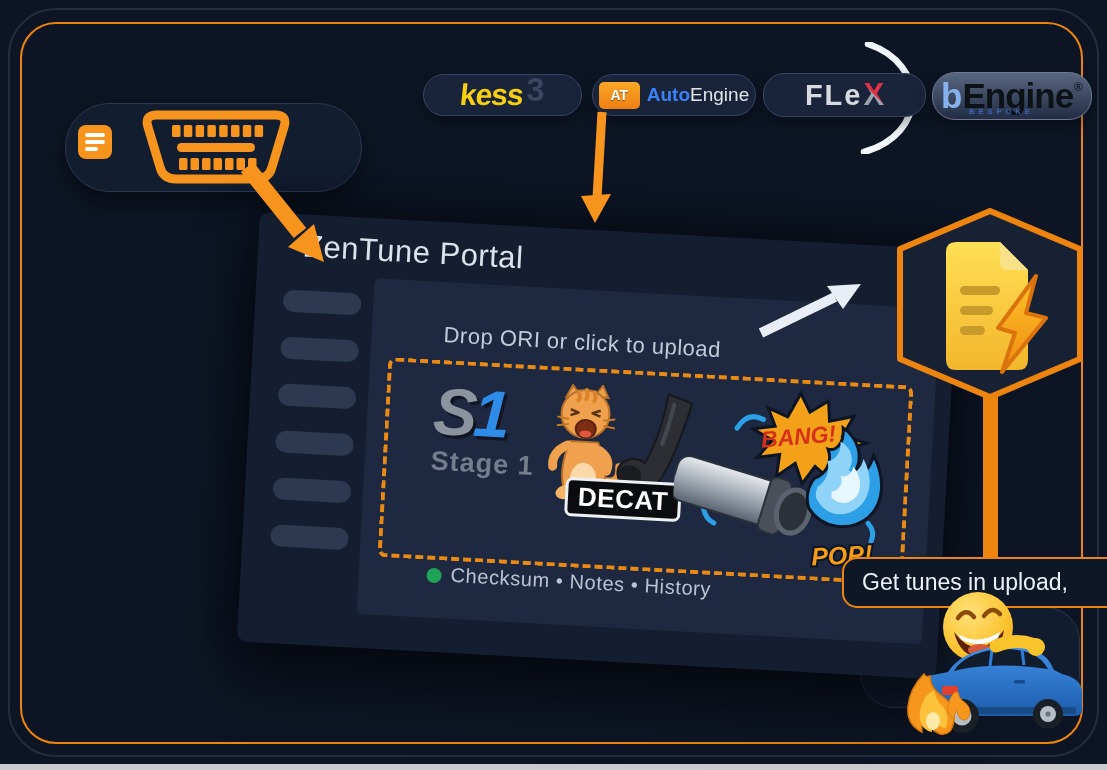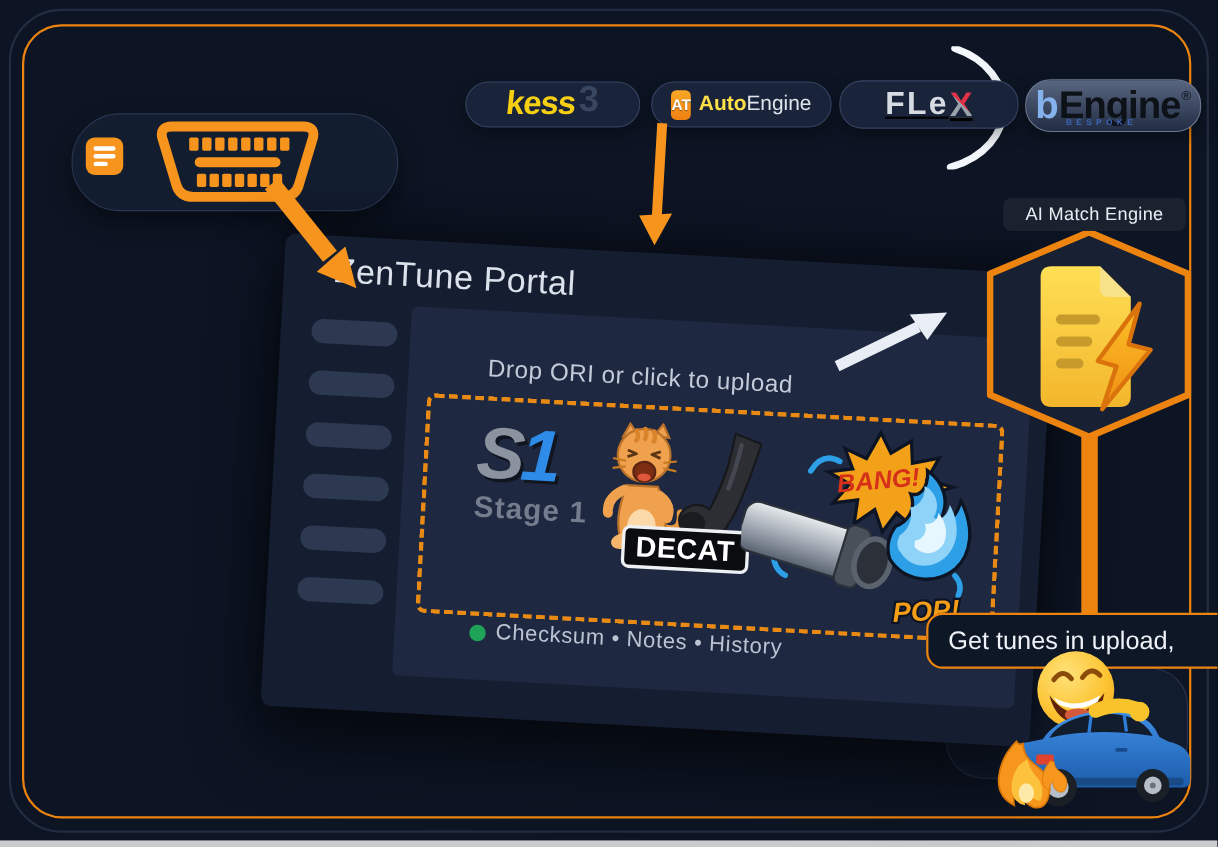--- a/index.html
+++ b/index.html
@@ -20,25 +20,25 @@
   .menu-btn .b1{top:8px;width:20px;} .menu-btn .b2{top:15px;width:20px;} .menu-btn .b3{top:22px;width:13px;}
   .obd-svg{position:absolute;left:75px;top:1px;}
 
   
   .logo-pill{position:absolute;display:flex;align-items:center;justify-content:center;border-radius:21px;
              background:#19233a;border:1.5px solid #374564;z-index:15;box-shadow:0 6px 16px rgba(0,0,0,.35);}
   .logo-kess{left:423px;top:74px;width:157px;height:40px;}
   .kess-txt{font-size:30px;font-weight:800;color:#f6cf12;letter-spacing:-1px;transform:skewX(-6deg);}
   .kess-sup{font-size:33px;font-weight:800;color:#38465f;margin:-10px 0 0 3px;}
   .logo-at{left:592px;top:74px;width:162px;height:40px;gap:7px;}
-  .at-box{width:18px;height:27px;border-radius:5px;background:linear-gradient(180deg,#f9a825,#ef7f12);
+  .at-box{width:41px;height:27px;border-radius:5px;background:linear-gradient(180deg,#f9a825,#ef7f12);
           display:flex;align-items:center;justify-content:center;font-size:14px;font-weight:900;color:#fff;
           text-shadow:0 1px 1px rgba(40,20,0,.55);}
-  .at-bold{font-size:19px;font-weight:800;color:#fde047;} .at-light{font-size:19px;font-weight:400;color:#dfe4ea;}
-  .logo-flex{left:763px;top:73px;width:161px;height:42px;text-decoration:underline;}
+  .at-bold{font-size:19px;font-weight:800;color:#3b82f6;} .at-light{font-size:19px;font-weight:400;color:#dfe4ea;}
+  .logo-flex{left:763px;top:73px;width:161px;height:42px;}
   .flex-txt{font-size:29px;font-weight:600;color:#d7dbe1;letter-spacing:2px;}
   .flex-x{font-size:31px;font-weight:800;margin-left:1px;
           background:linear-gradient(45deg,#9aa2ac 52%,#e03345 52%);
           -webkit-background-clip:text;background-clip:text;color:transparent;}
   .flex-arc{position:absolute;left:838px;top:42px;z-index:14;}
   .logo-bflash{left:932px;top:72px;width:158px;height:46px;border-radius:23px;
                background:linear-gradient(180deg,#59667f,#222d45);border:1px solid #6b7890;}
   .bf-b{font-size:35px;font-weight:800;color:#85b2ec;} .bf-rest{font-size:35px;font-weight:800;color:#0d1118;letter-spacing:-1px;}
   .bf-reg{font-size:12px;color:#151c28;margin:-18px 0 0 1px;font-weight:700;}
   .bf-tag{position:absolute;left:36px;bottom:3px;font-size:7.5px;font-weight:700;letter-spacing:4px;color:#3b66b8;}
@@ -233,21 +233,20 @@
       <line x1="602" y1="112" x2="597" y2="198" stroke="#f7941d" stroke-width="9"></line>
       <polygon points="595,223 581,196 611,194" fill="#f7941d"></polygon>
     </g>
     <g>
       <line x1="761" y1="333" x2="835" y2="297" stroke="#e9eef6" stroke-width="10"></line>
       <polygon points="861,284 843,309 827,286" fill="#e9eef6"></polygon>
     </g>
     <rect x="983" y="394" width="15" height="202" fill="#ee8410"></rect>
   </svg>
 
-  <div class="ai-chip">AI Match Engine</div>
   <svg class="hex-svg" width="186" height="192" viewBox="0 0 186 192">
     <polygon points="93,3 183,41 183,151 93,189 3,151 3,41" fill="#182133" stroke="#ee8410" stroke-width="6" stroke-linejoin="round"></polygon>
   </svg>
   <svg class="doc-svg" width="132" height="140" viewBox="0 0 132 140">
     <defs>
       <linearGradient id="dg" x1="0" y1="0" x2="0" y2="1">
           <stop offset="0" stop-color="#ffdf55"></stop>
           <stop offset="1" stop-color="#f3b62c"></stop>
         </linearGradient>
       <linearGradient id="bg" x1="0" y1="0" x2="0" y2="1">

